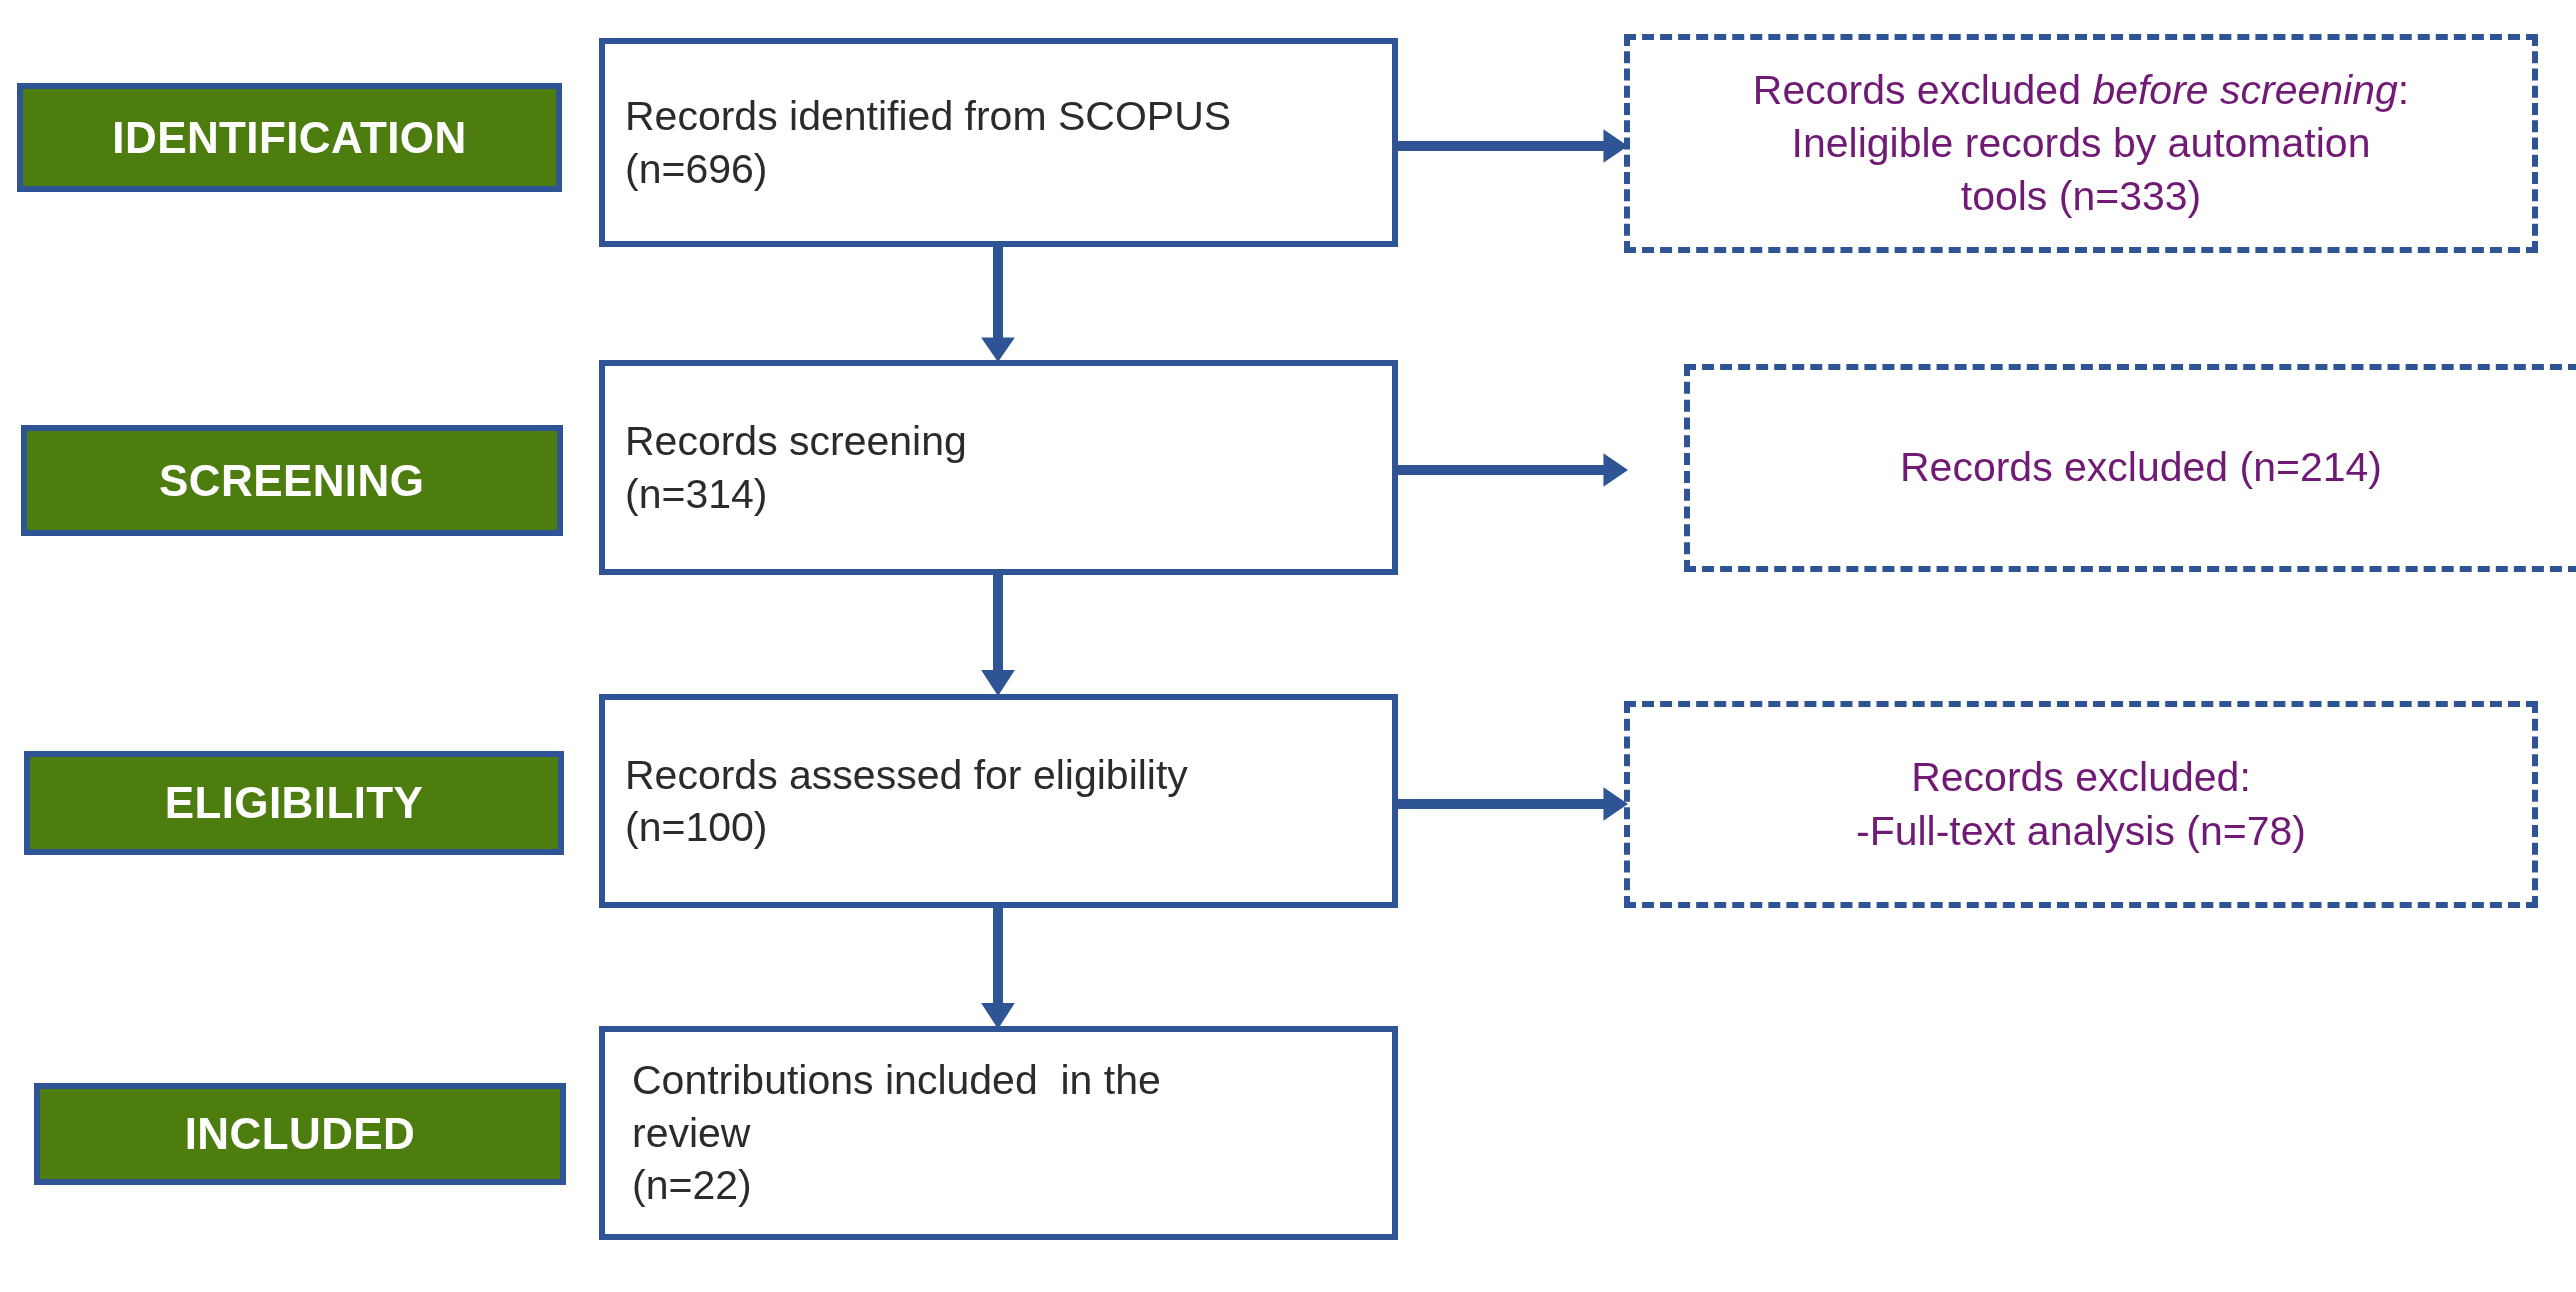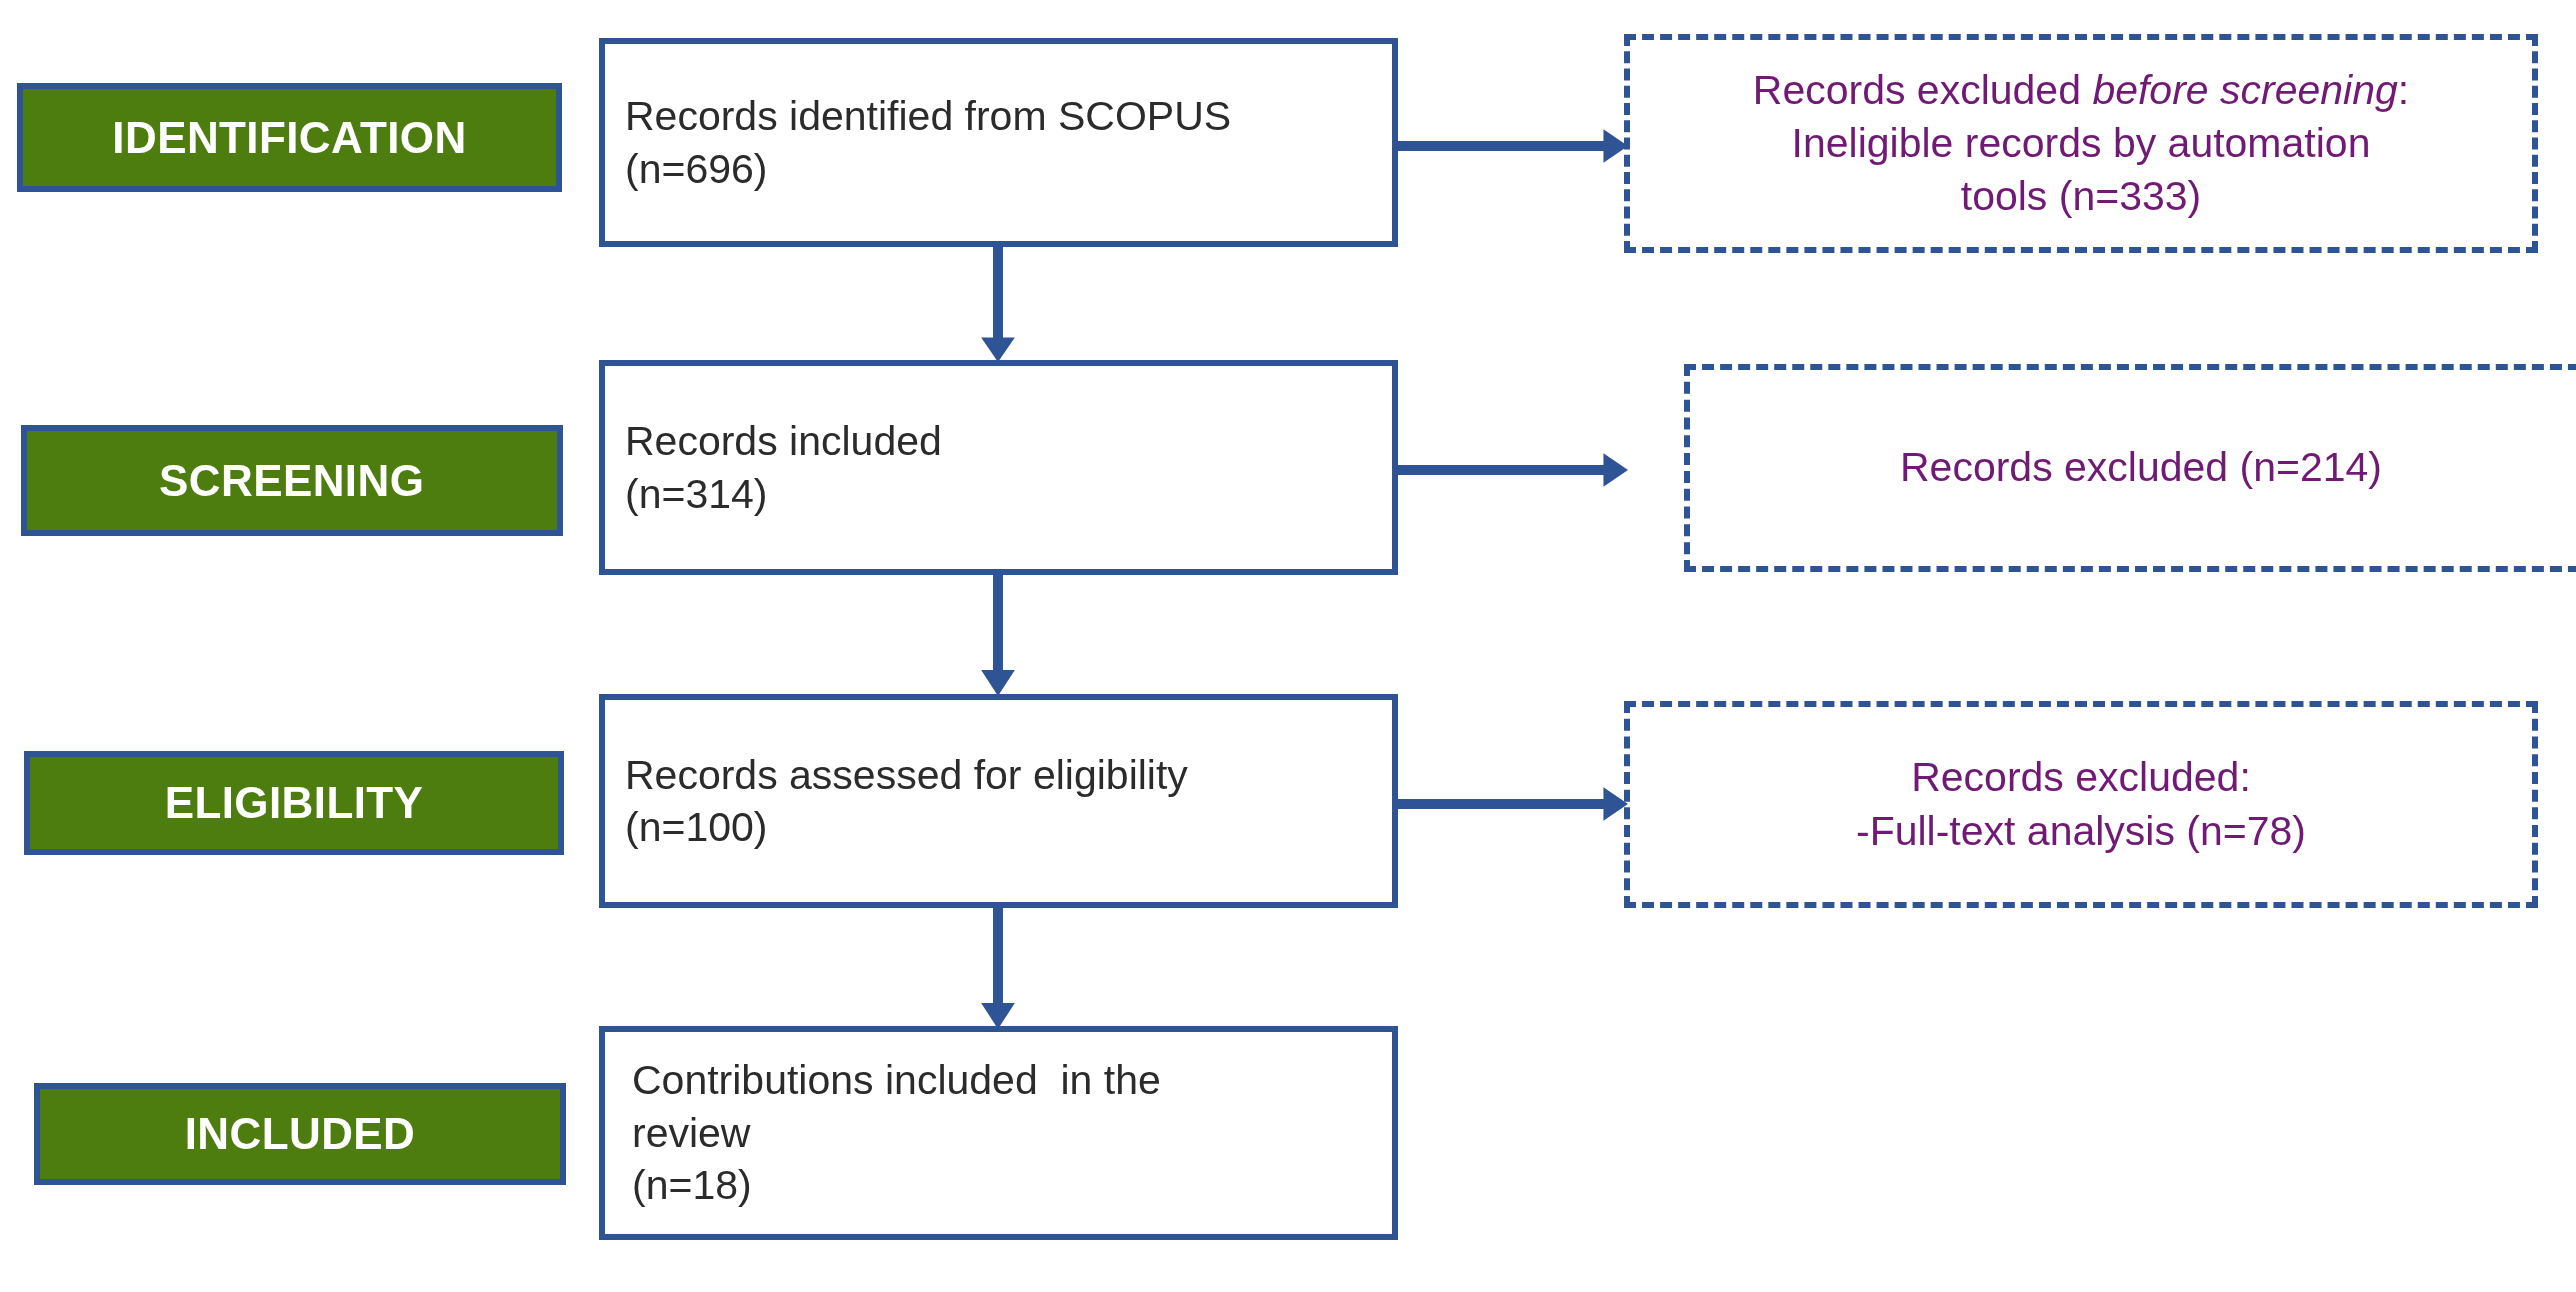--- a/index.html
+++ b/index.html
@@ -107,33 +107,33 @@
   <div class="stage-label" style="left:34px; top:1083px; width:532px; height:102px;">
     <span class="stage-text">INCLUDED</span>
   </div>
 
   <div class="process-box" style="left:599px; top:38px; width:799px; height:209px;">
     <span class="line">Records identified from SCOPUS</span>
     <span class="line">(n=696)</span>
   </div>
 
   <div class="process-box" style="left:599px; top:360px; width:799px; height:215px;">
-    <span class="line">Records included</span>
+    <span class="line">Records screening</span>
     <span class="line">(n=314)</span>
   </div>
 
   <div class="process-box" style="left:599px; top:694px; width:799px; height:214px;">
     <span class="line">Records assessed for eligibility</span>
     <span class="line">(n=100)</span>
   </div>
 
   <div class="process-box" style="left:599px; top:1026px; width:799px; height:214px;padding-left:27px;">
     <span class="line">Contributions included  in the</span>
     <span class="line">review</span>
-    <span class="line">(n=18)</span>
+    <span class="line">(n=22)</span>
   </div>
 
   <div class="exclusion-box" style="left:1624px; top:34px; width:914px; height:219px;">
     <span class="line"><span>Records excluded </span><em>before screening</em><span>:</span></span>
     <span class="line">Ineligible records by automation</span>
     <span class="line">tools (n=333)</span>
   </div>
 
   <div class="exclusion-box" style="left:1684px; top:364px; width:914px; height:208px;">
     <span class="line">Records excluded (n=214)</span>

